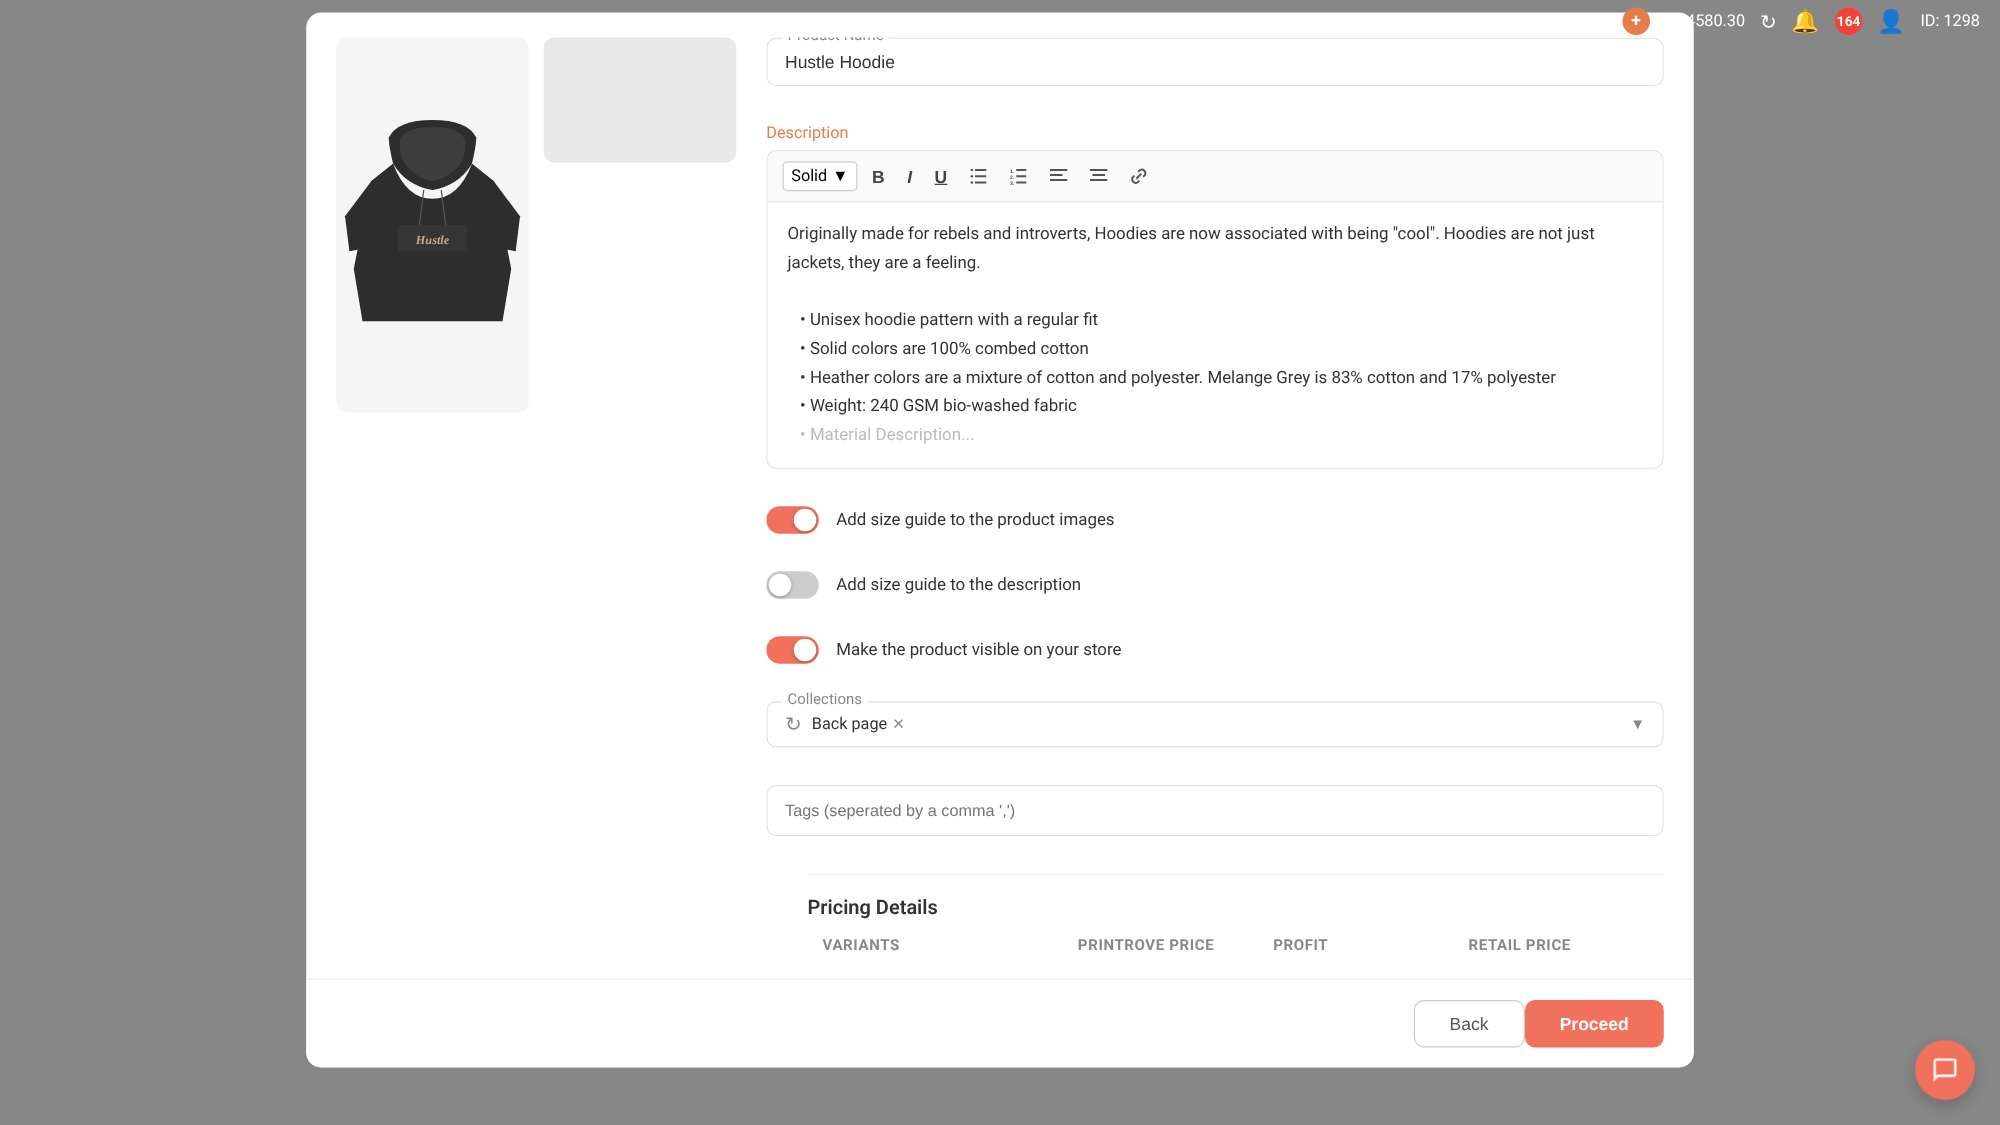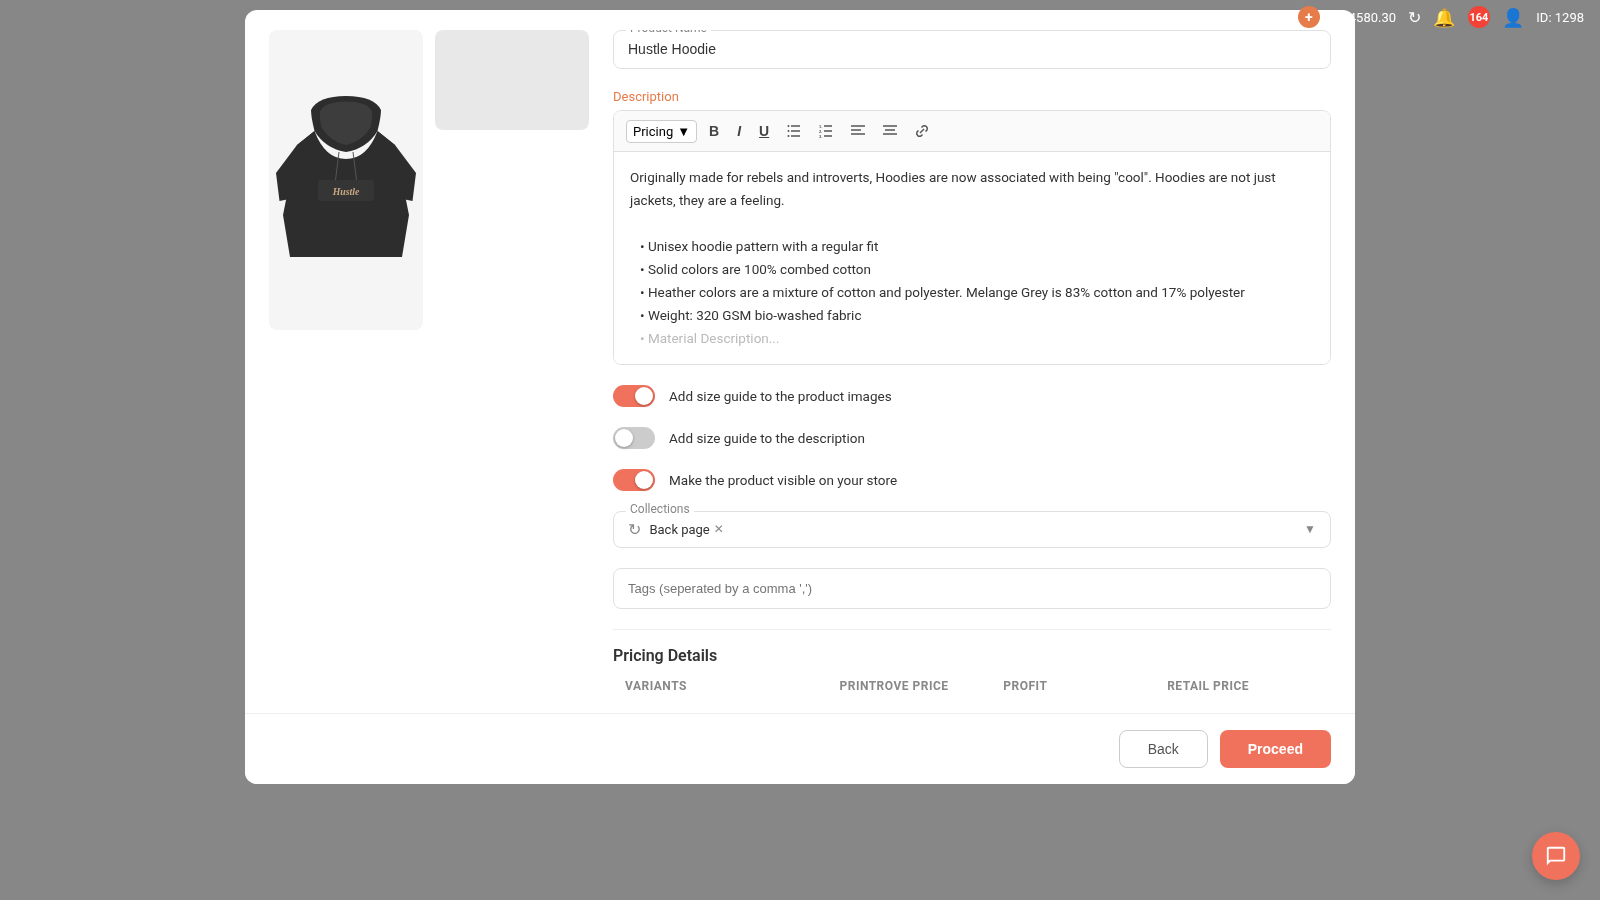--- a/index.html
+++ b/index.html
@@ -107,21 +107,21 @@
       width: 100%;
       height: 100px;
     }
 
     
     .product-form-panel {
       flex: 1;
       overflow-y: auto;
       display: flex;
       flex-direction: column;
-      gap: 20px;
+      gap: 30px;
     }
 
     
     .field-group {
       position: relative;
       border: 1.5px solid #e0e0e0;
       border-radius: 8px;
       padding: 6px 14px 10px;
     }
     .field-label {
@@ -308,20 +308,21 @@
       color: #aaa;
       outline: none;
       background: white;
       cursor: text;
     }
 
     
     .pricing-section {
       border-top: 1px solid #eee;
       padding-top: 16px;
+      margin-left: 33px;
     }
 
     .pricing-title {
       font-size: 16px;
       font-weight: 600;
       color: #333;
       margin-bottom: 14px;
     }
 
     .pricing-table-header {
@@ -336,21 +337,21 @@
       font-weight: 700;
       color: #888;
       text-transform: uppercase;
       letter-spacing: 0.5px;
     }
 
     
     .modal-footer {
       display: flex;
       justify-content: flex-end;
-      gap: 12px;
+      gap: 0;
       padding: 16px 24px;
       border-top: 1px solid #eee;
       background: white;
     }
 
     .btn-back {
       background: white;
       border: 1.5px solid #ccc;
       border-radius: 8px;
       padding: 10px 28px;
@@ -448,21 +449,21 @@
           <span class="field-label">Product Name</span>
           <input class="field-input" type="text" value="Hustle Hoodie" style="">
         </div>
 
         <div>
           <div class="description-label">Description</div>
           <div class="description-box">
 
             <div class="editor-toolbar">
               <div class="toolbar-select">
-                <span>Pricing</span>
+                <span>Solid</span>
                 <span>▼</span>
               </div>
               <button class="toolbar-btn" style="font-weight:bold;">B</button>
               <button class="toolbar-btn italic">I</button>
               <button class="toolbar-btn underline-btn">U</button>
               <button class="toolbar-btn">
                 <svg width="14" height="14" viewBox="0 0 14 14">
                     <line x1="4" y1="2" x2="13" y2="2" stroke="#555" stroke-width="1.5"></line>
                     <line x1="4" y1="7" x2="13" y2="7" stroke="#555" stroke-width="1.5"></line>
                     <line x1="4" y1="12" x2="13" y2="12" stroke="#555" stroke-width="1.5"></line>
@@ -504,21 +505,21 @@
               </button>
             </div>
 
             <div class="editor-content" contenteditable="false" style="">
               <p>Originally made for rebels and introverts, Hoodies are now associated with being "cool". Hoodies are not just jackets, they are a feeling.</p>
               <br>
               <ul>
                 <li>Unisex hoodie pattern with a regular fit</li>
                 <li>Solid colors are 100% combed cotton</li>
                 <li>Heather colors are a mixture of cotton and polyester. Melange Grey is 83% cotton and 17% polyester</li>
-                <li>Weight: 320 GSM bio-washed fabric</li>
+                <li>Weight: 240 GSM bio-washed fabric</li>
                 <li style="color:#bbb;">Material Description...</li>
               </ul>
             </div>
           </div>
         </div>
 
         <div class="toggle-row">
           <div class="toggle">
             <div class="toggle-track active">
               <div class="toggle-thumb"></div>

